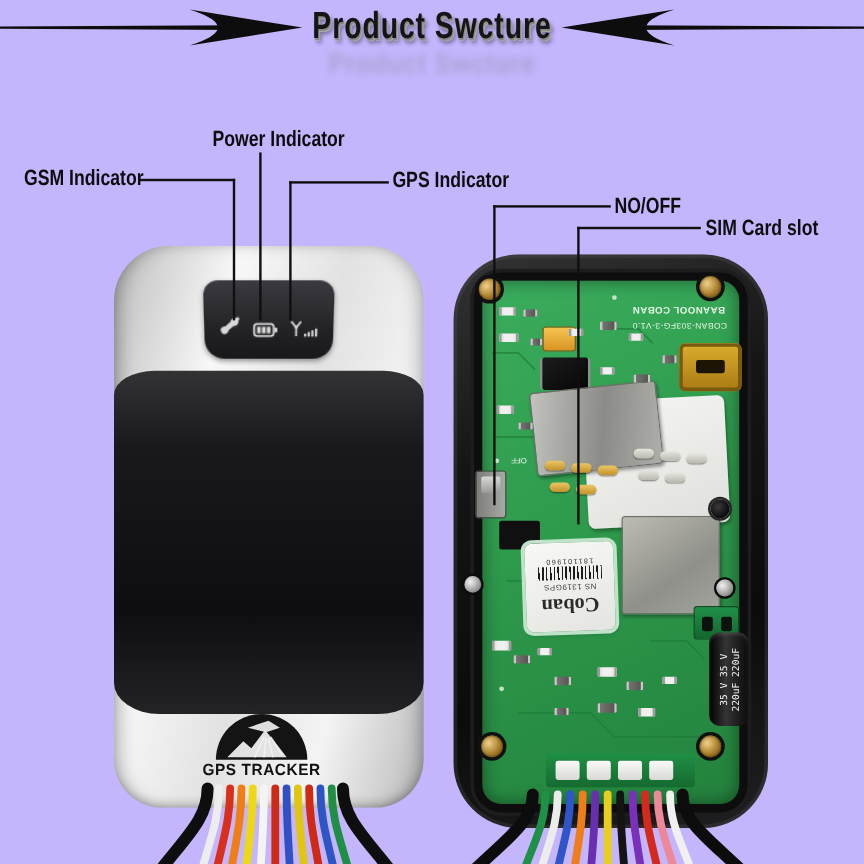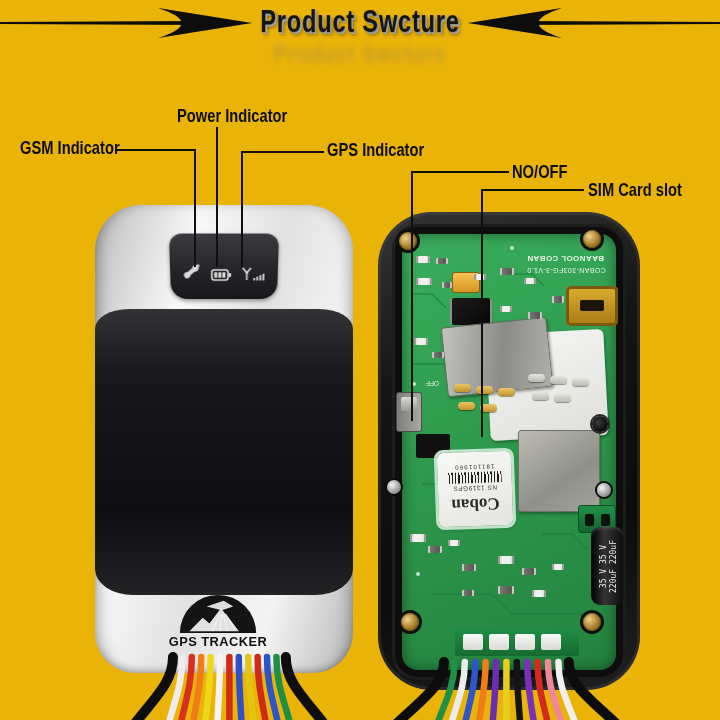--- a/index.html
+++ b/index.html
@@ -1,17 +1,17 @@
 <!DOCTYPE html>
 <html><head>
 <meta charset="utf-8">
 <style>
   * { margin:0; padding:0; box-sizing:border-box; }
   body { background:#fff; font-family:"Liberation Sans", sans-serif; }
-  .stage { position:relative; width:720px; height:720px; background:#eab308; overflow:hidden; }
+  .stage { position:relative; width:720px; height:720px; background:#c4b5fd; overflow:hidden; }
 
   
   .title { position:absolute; top:6px; left:50%; transform:translateX(-50%) scaleX(.84) scaleY(1.12);
            font-size:28px; font-weight:700; color:#151515; white-space:nowrap; letter-spacing:1px;
            text-shadow:1px 1px 0 #8a8a8a, 2px 2px 0 #a8a8a8, 3px 3px 4px rgba(0,0,0,.45); }
   .title-reflection { position:absolute; top:40px; left:50%; transform:translateX(-50%) scaleX(.84);
            font-size:24px; font-weight:700; color:#777; white-space:nowrap; letter-spacing:1px;
            filter:blur(3px); opacity:.32; }
   .decor { position:absolute; top:0; left:0; }
 

